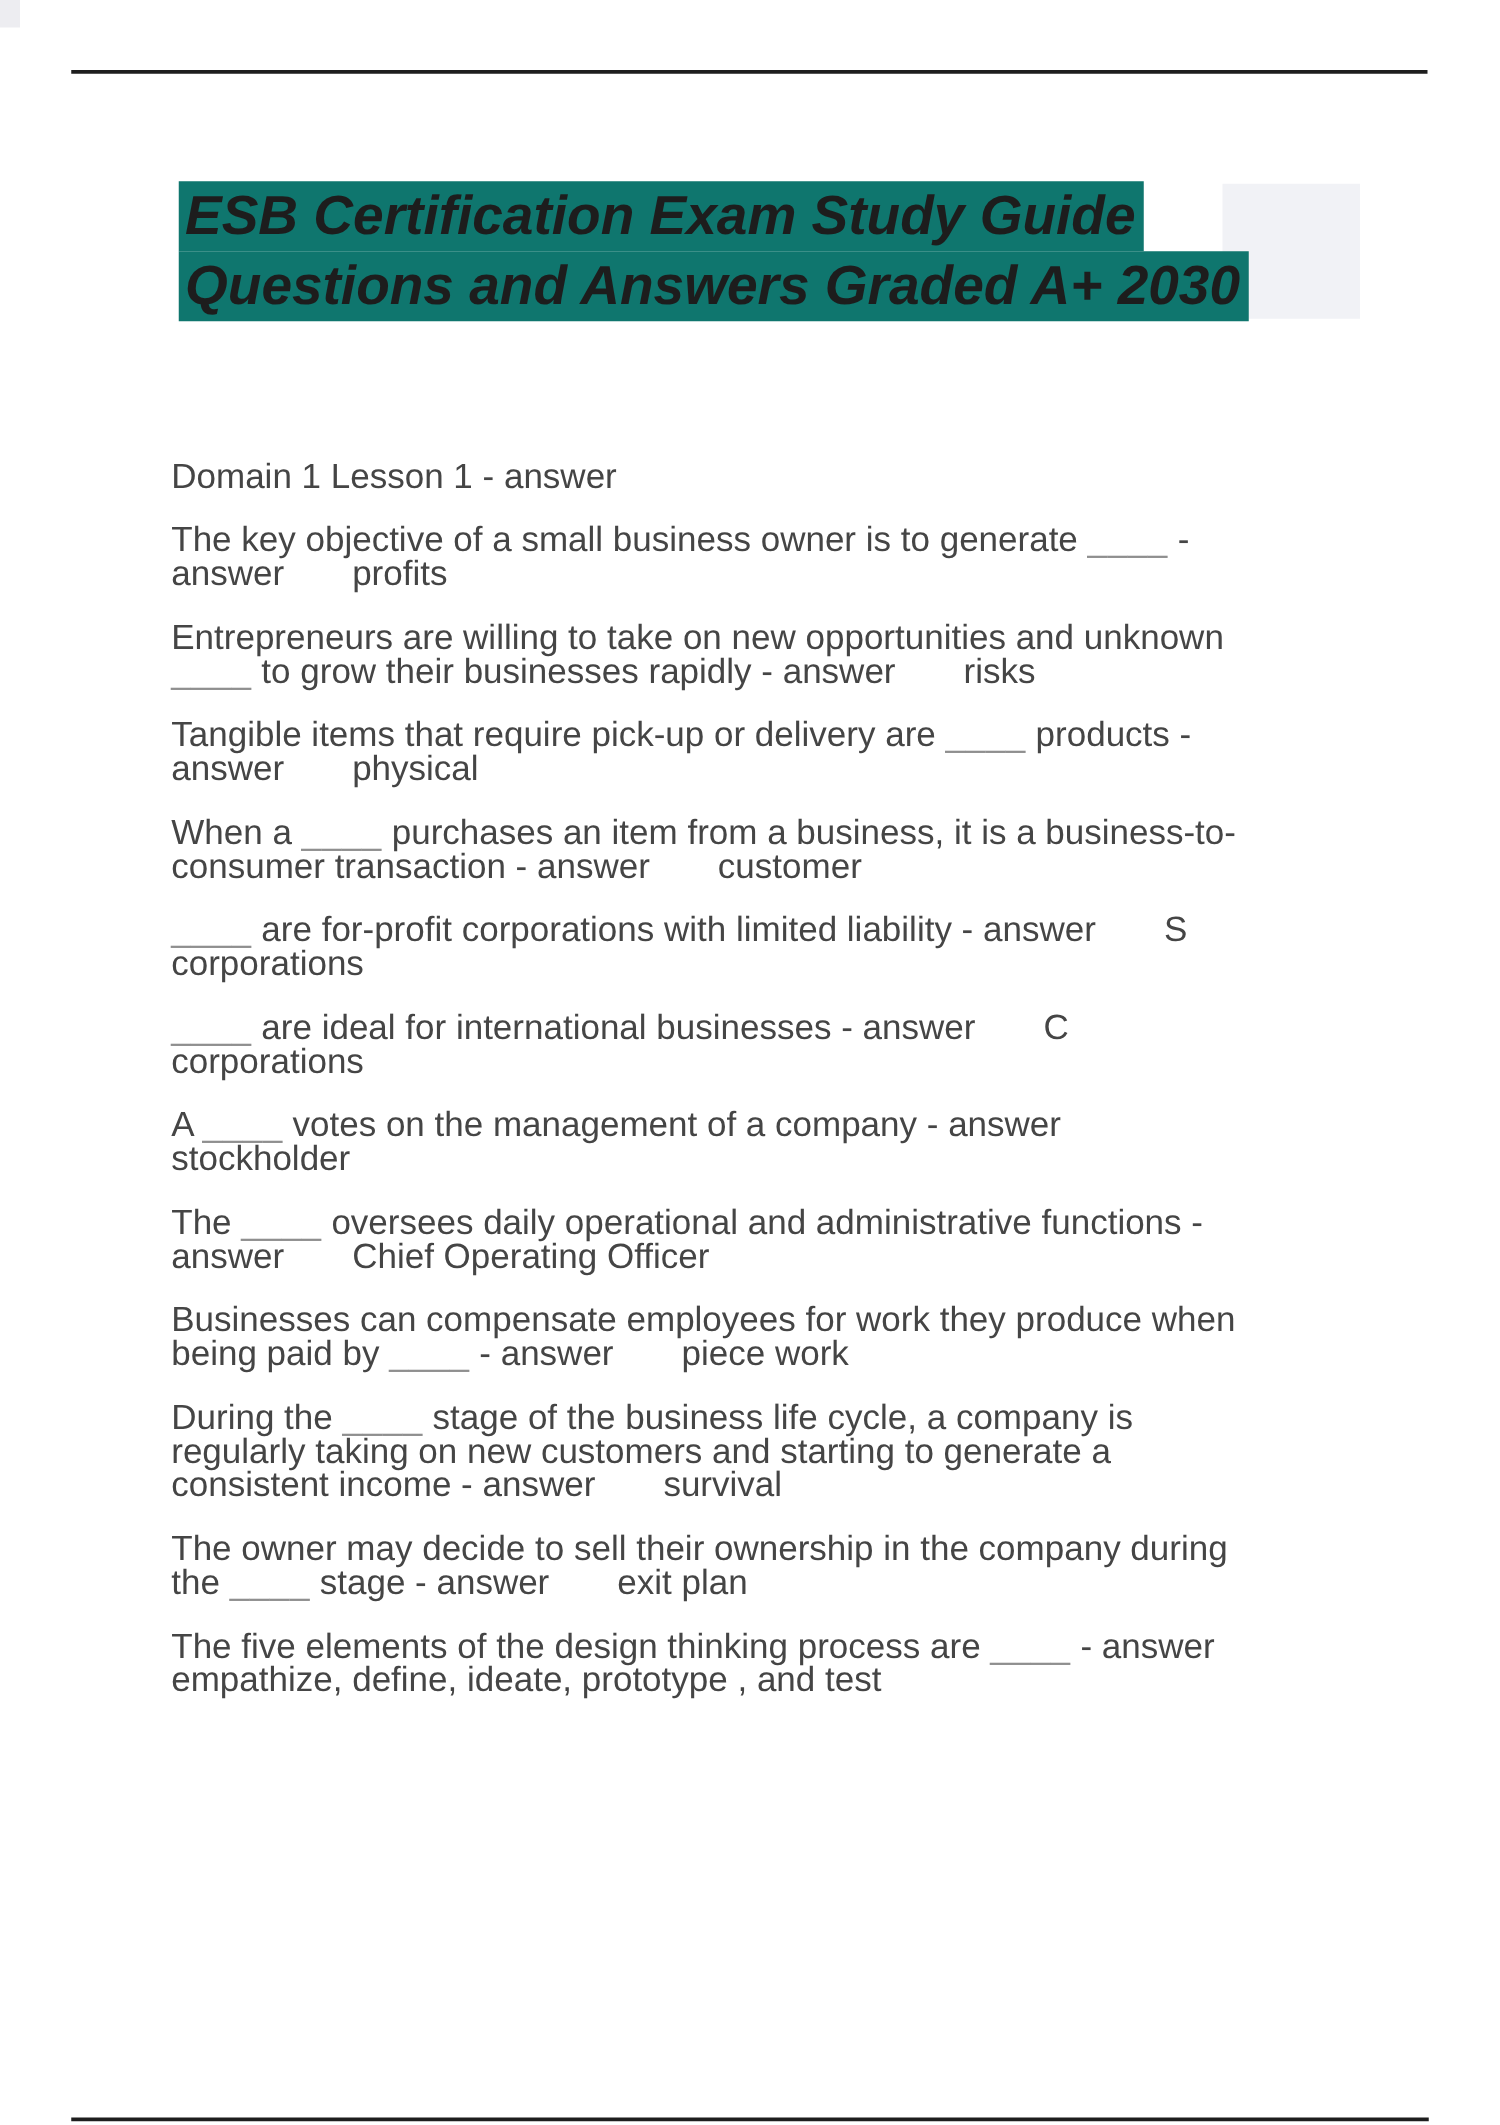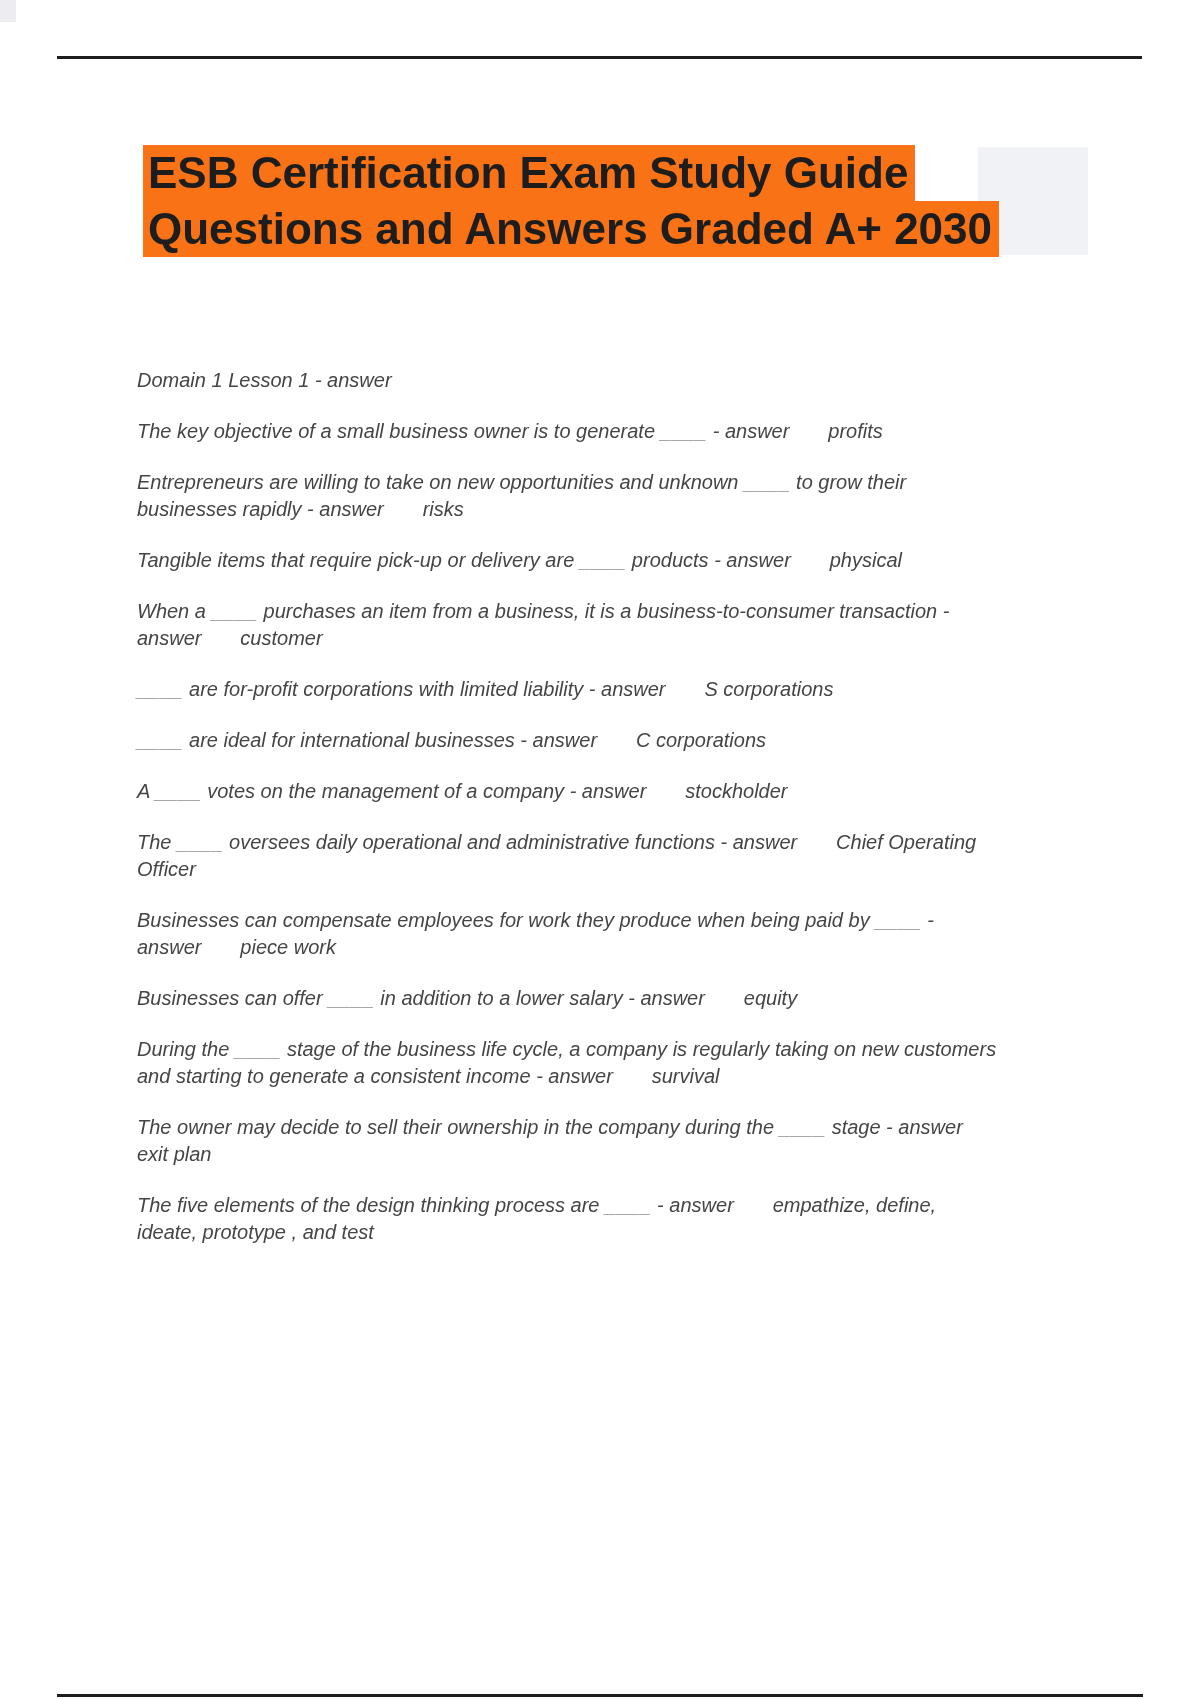--- a/index.html
+++ b/index.html
@@ -40,34 +40,34 @@
     top: 2px;
     width: 110px;
     height: 108px;
     background: #f1f2f6;
     z-index: 0;
   }
   .hl {
     display: table;
     position: relative;
     z-index: 1;
-    background: #f97316;
+    background: #0f766e;
     line-height: 56px;
     white-space: nowrap;
     padding: 0 7px 0 5px;
+    font-style: italic;
   }
   .qa {
     position: absolute;
     left: 137px;
     top: 367px;
     width: 864px;
-    font-size: 20px;
+    font-size: 28px;
     line-height: 27px;
     color: #454545;
-    font-style: italic;
   }
   .qa p {
     margin: 0 0 24px 0;
     white-space: pre-wrap;
   }
   .blank {
     color: #8f8f8f;
     letter-spacing: 0.5px;
     text-align: right;
   }
@@ -88,19 +88,18 @@
   <p>Domain 1 Lesson 1 - answer</p>
   <p>The key objective of a small business owner is to generate <span class="blank">____</span> - answer       profits</p>
   <p>Entrepreneurs are willing to take on new opportunities and unknown <span class="blank">____</span> to grow their businesses rapidly - answer       risks</p>
   <p>Tangible items that require pick-up or delivery are <span class="blank">____</span> products - answer       physical</p>
   <p>When a <span class="blank">____</span> purchases an item from a business, it is a business-to-consumer transaction - answer       customer</p>
   <p><span class="blank">____</span> are for-profit corporations with limited liability - answer       S corporations</p>
   <p><span class="blank">____</span> are ideal for international businesses - answer       C corporations</p>
   <p>A <span class="blank">____</span> votes on the management of a company - answer       stockholder</p>
   <p>The <span class="blank">____</span> oversees daily operational and administrative functions - answer       Chief Operating Officer</p>
   <p>Businesses can compensate employees for work they produce when being paid by <span class="blank">____</span> - answer       piece work</p>
-  <p>Businesses can offer <span class="blank">____</span> in addition to a lower salary - answer       equity</p>
   <p>During the <span class="blank">____</span> stage of the business life cycle, a company is regularly taking on new customers and starting to generate a consistent income - answer       survival</p>
   <p>The owner may decide to sell their ownership in the company during the <span class="blank">____</span> stage - answer       exit plan</p>
   <p>The five elements of the design thinking process are <span class="blank">____</span> - answer       empathize, define, ideate, prototype , and test</p>
 </div>
 
 <div class="rule rule-bottom"></div>
 
 </body></html>

